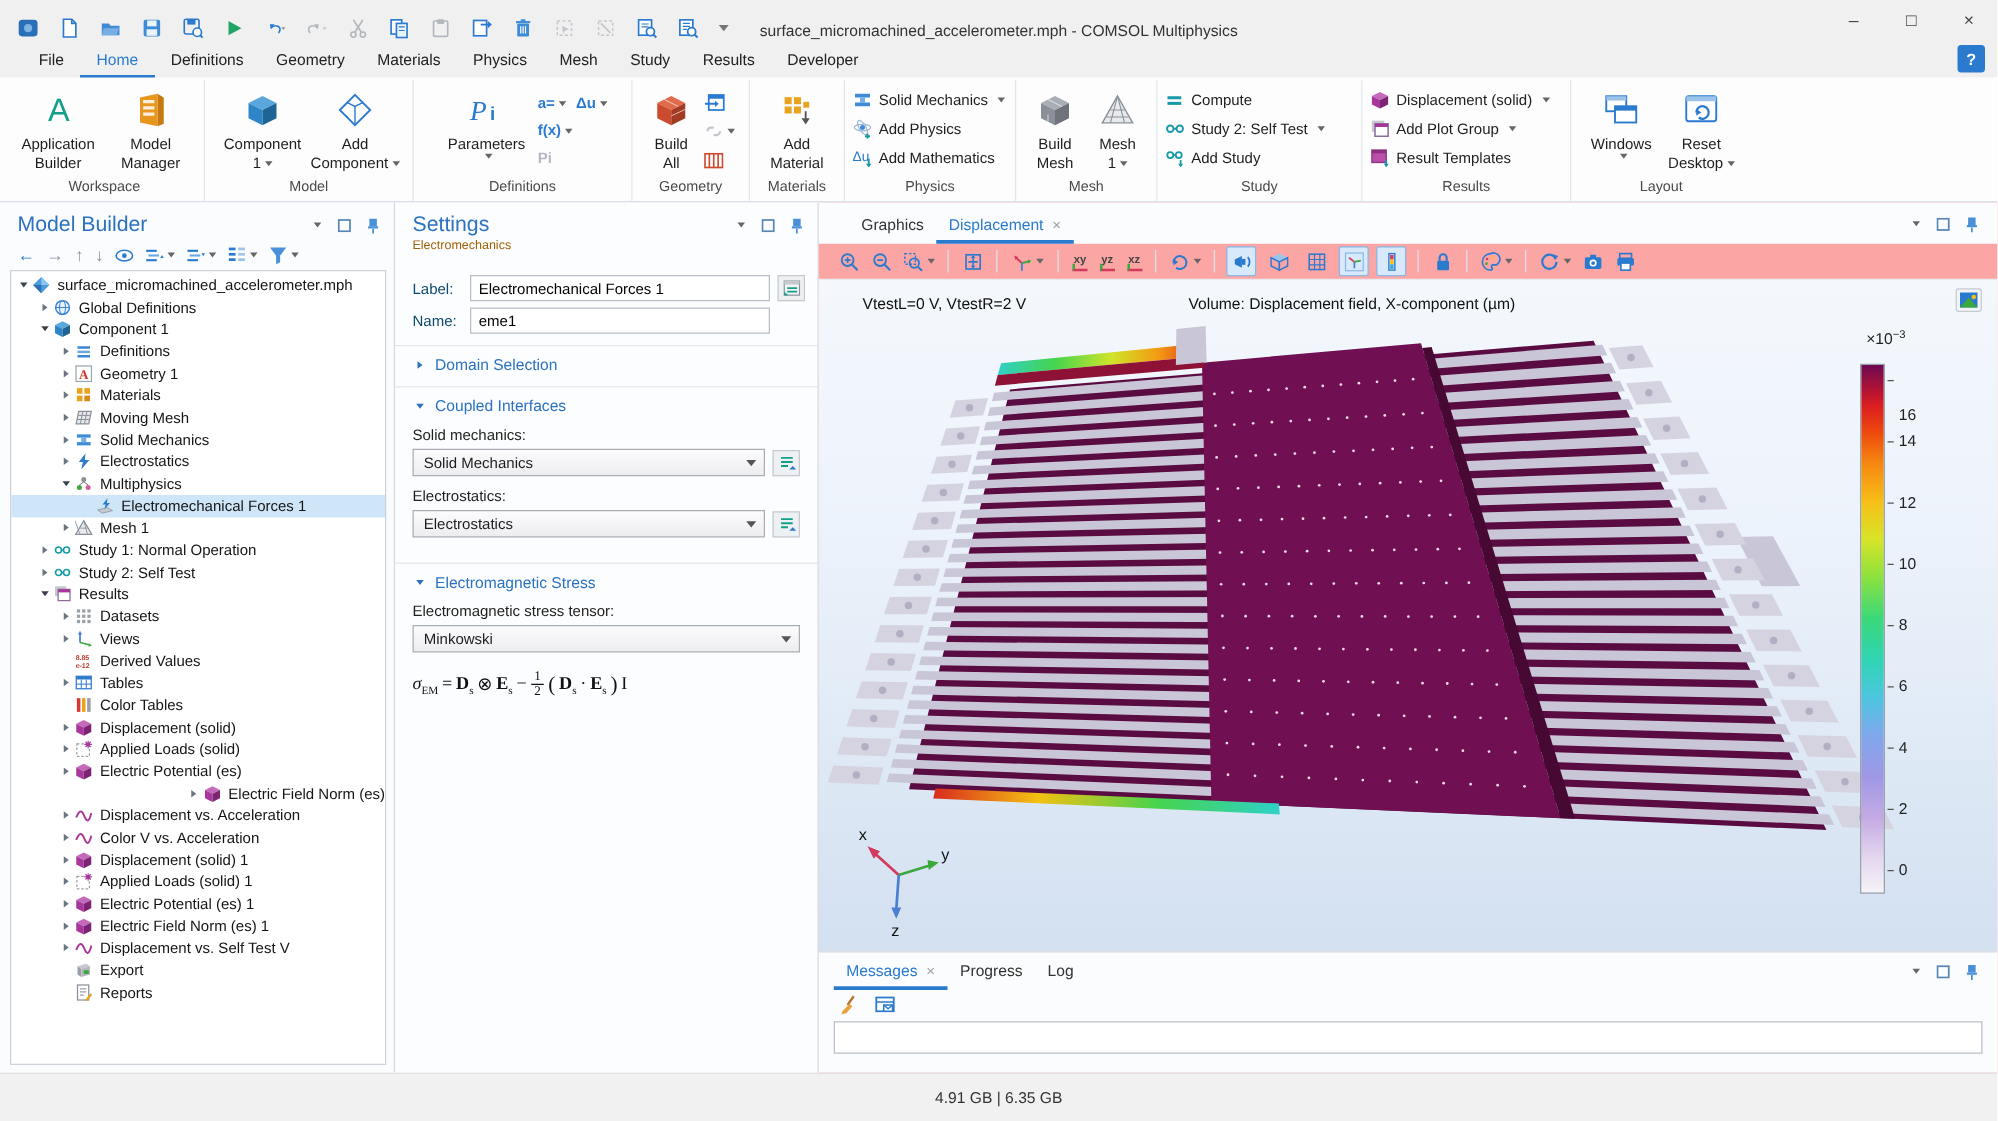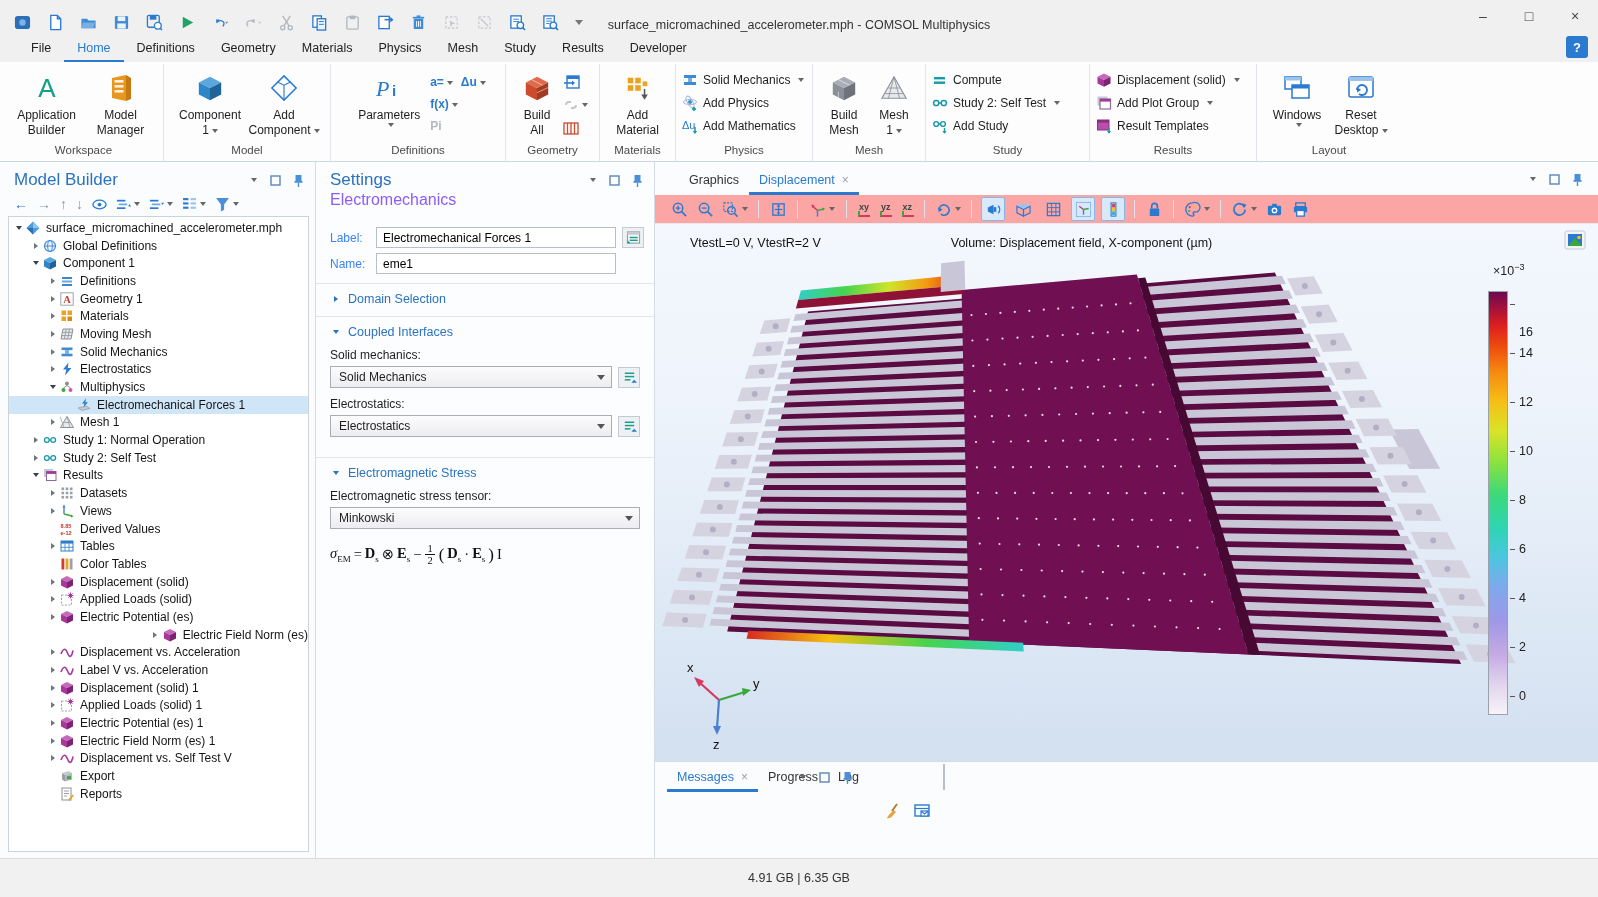--- a/index.html
+++ b/index.html
@@ -54,23 +54,23 @@
 .trow{display:flex;align-items:center;height:17.7px;white-space:nowrap;padding-left:4px}
 .trow.sel{background:#cfe6f8}
 .tw{width:11px;display:flex;justify-content:center;flex:none}
 .tw.c::before{content:"";border-left:4px solid #6b7680;border-top:3.5px solid transparent;border-bottom:3.5px solid transparent}
 .tw.e::before{content:"";border-top:4px solid #39424a;border-left:3.5px solid transparent;border-right:3.5px solid transparent}
 .ticon{width:15px;height:14px;margin:0 5px 0 2px;flex:none}
 .ticon svg{width:14px;height:14px}
 .tlabel{font-size:12px;color:#151515}
 
 .settings{width:339px;border-right:1px solid #d5dbe2;background:#fcfdfe;display:flex;flex-direction:column}
-.set-sub{padding:0 14px;color:#8b5cf6;font-size:16px;margin-top:-1px}
+.set-sub{padding:0 14px;color:#a16207;font-size:10px;margin-top:-1px}
 .fieldrow{display:flex;align-items:center;gap:6px;padding:4px 10px 1px 14px}
-.fieldrow .flabel{width:40px;font-size:12px;color:#3b82f6}
+.fieldrow .flabel{width:40px;font-size:12px;color:#0c4a6e}
 .fieldrow input{flex:1;height:21px;border:1px solid #b9bfc7;padding:0 6px;font-size:12px;font-family:inherit}
 .sqbtn{width:22px;height:21px;border:1px solid #c6cad0;background:#eef1f4;display:flex;align-items:center;justify-content:center}
 .sqbtn svg{width:15px;height:15px}
 .sect{border-top:1px solid #e2e6ea;margin-top:8px;padding:8px 14px 2px}
 .sect-head{display:flex;align-items:center;gap:7px;color:#2b72c0;font-size:12.5px}
 .sect-head .tw.c::before{border-left-color:#2b72c0}
 .sect-head .tw.e::before{border-top-color:#2b72c0}
 .flabel2{font-size:12px;margin:9px 0 4px}
 .dropdown{height:22px;border:1px solid #a9aeb5;background:linear-gradient(#fcfcfd,#ededf1);display:flex;align-items:center;padding-left:8px;font-size:12px;position:relative}
 .dropdown .dcaret{position:absolute;right:6px;top:8px;border-left:4px solid transparent;border-right:4px solid transparent;border-top:5px solid #555}
@@ -105,21 +105,21 @@
 .thumb{position:absolute;right:12px;top:6px;width:22px;height:20px}
 .device{position:absolute;inset:0}
 .colorbar{position:absolute;left:833px;top:67px;width:20px;height:424px;border:1px solid #9aa2ac}
 .cmark{position:absolute;left:855px;width:5px;height:1px;background:#555}
 .clabel{position:absolute;left:864px;font-size:12.5px;color:#222;line-height:12px}
 .cexp{position:absolute;left:838px;top:38px;font-size:12.5px;color:#222}
 .cexp sup{font-size:9px}
 .triad{position:absolute;left:18px;top:428px;width:90px;height:100px}
 .triad text{font-family:"Liberation Sans",sans-serif;font-size:13px;fill:#111}
 
-.messages{flex:1;border-top:1px solid #d5dbe2;display:flex;flex-direction:row;background:#fbfcfe}
+.messages{flex:1;border-top:1px solid #d5dbe2;display:flex;flex-direction:column;background:#fbfcfe}
 .mtools{display:flex;gap:10px;align-items:center;padding:3px 0 2px 16px}
 .mtools .ti{width:18px;height:18px}
 .mbox{margin:2px 12px 8px;height:26px;background:#fff;border:1px solid #b9bfc7}
 
 .statusbar{height:39px;background:#f1f1f1;border-top:1px solid #dcdcdc;display:flex;align-items:center;justify-content:center;font-size:12.5px;color:#333}
 </style>
 </head>
 <body>
 
 <div class="titlebar">
@@ -942,21 +942,21 @@
           </span>
           <span class="tlabel">Displacement vs. Acceleration</span>
         </div>
         <div class="trow" style="padding-left: 38px;">
           <span class="tw c"></span>
           <span class="ticon">
             <svg viewBox="0 0 14 14">
               <path d="M1 9 C3.5 2.5,5.5 3,7.5 8 S 11.5 12.5,13 5.5" fill="none" stroke="#a8379b" stroke-width="1.6"></path>
             </svg>
           </span>
-          <span class="tlabel">Label V vs. Acceleration</span>
+          <span class="tlabel">Color V vs. Acceleration</span>
         </div>
         <div class="trow" style="padding-left: 38px;">
           <span class="tw c"></span>
           <span class="ticon">
             <svg viewBox="0 0 14 14">
               <polygon points="7,1 13,4 7,7 1,4" fill="#c569ba"></polygon>
               <polygon points="1,4 7,7 7,13.5 1,10.5" fill="#a8379b"></polygon>
               <polygon points="13,4 7,7 7,13.5 13,10.5" fill="#7c2373"></polygon>
             </svg>
           </span>

